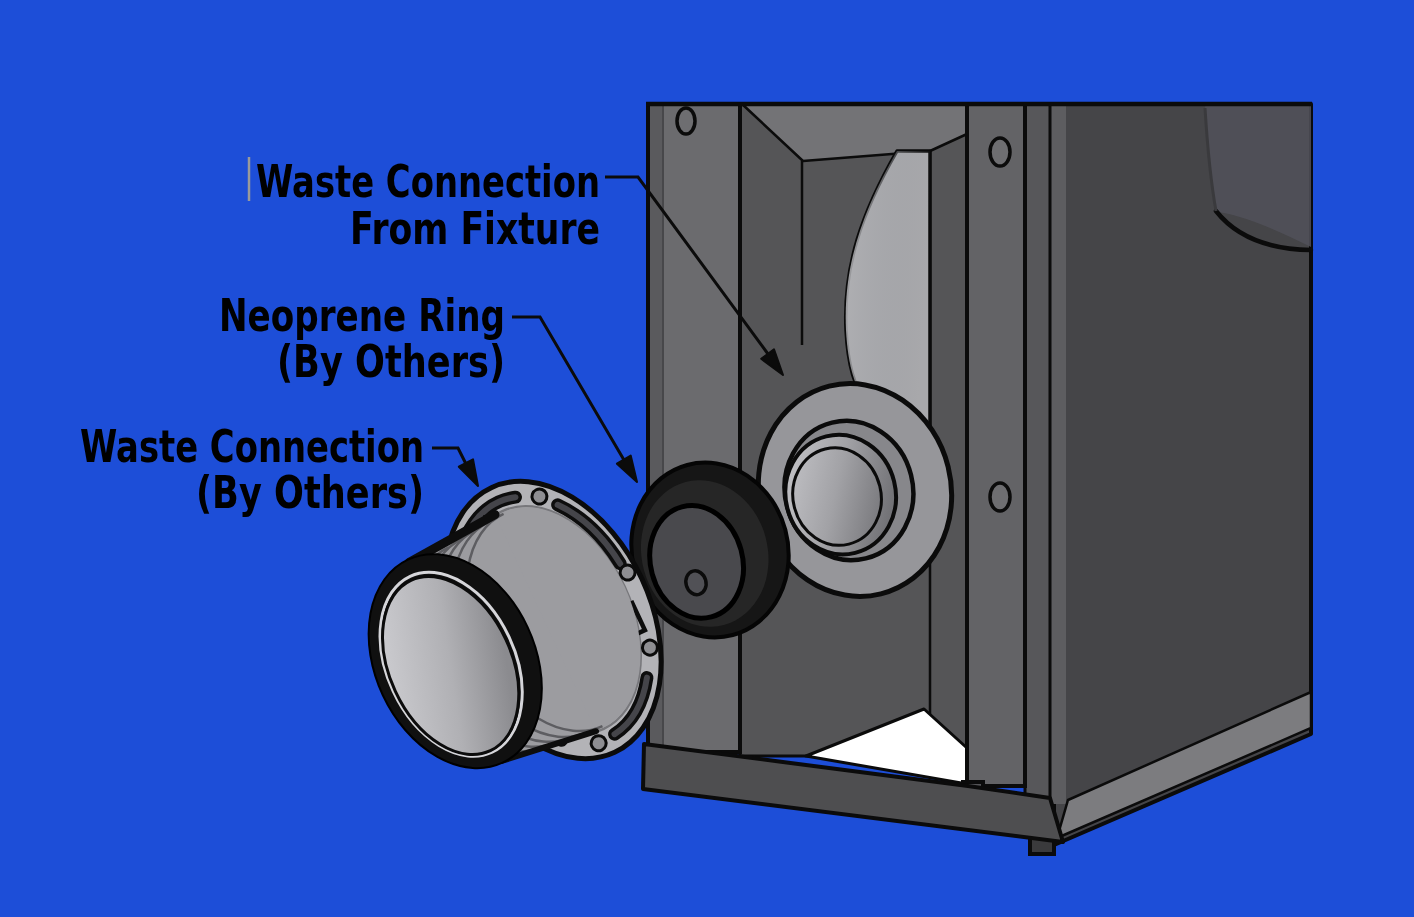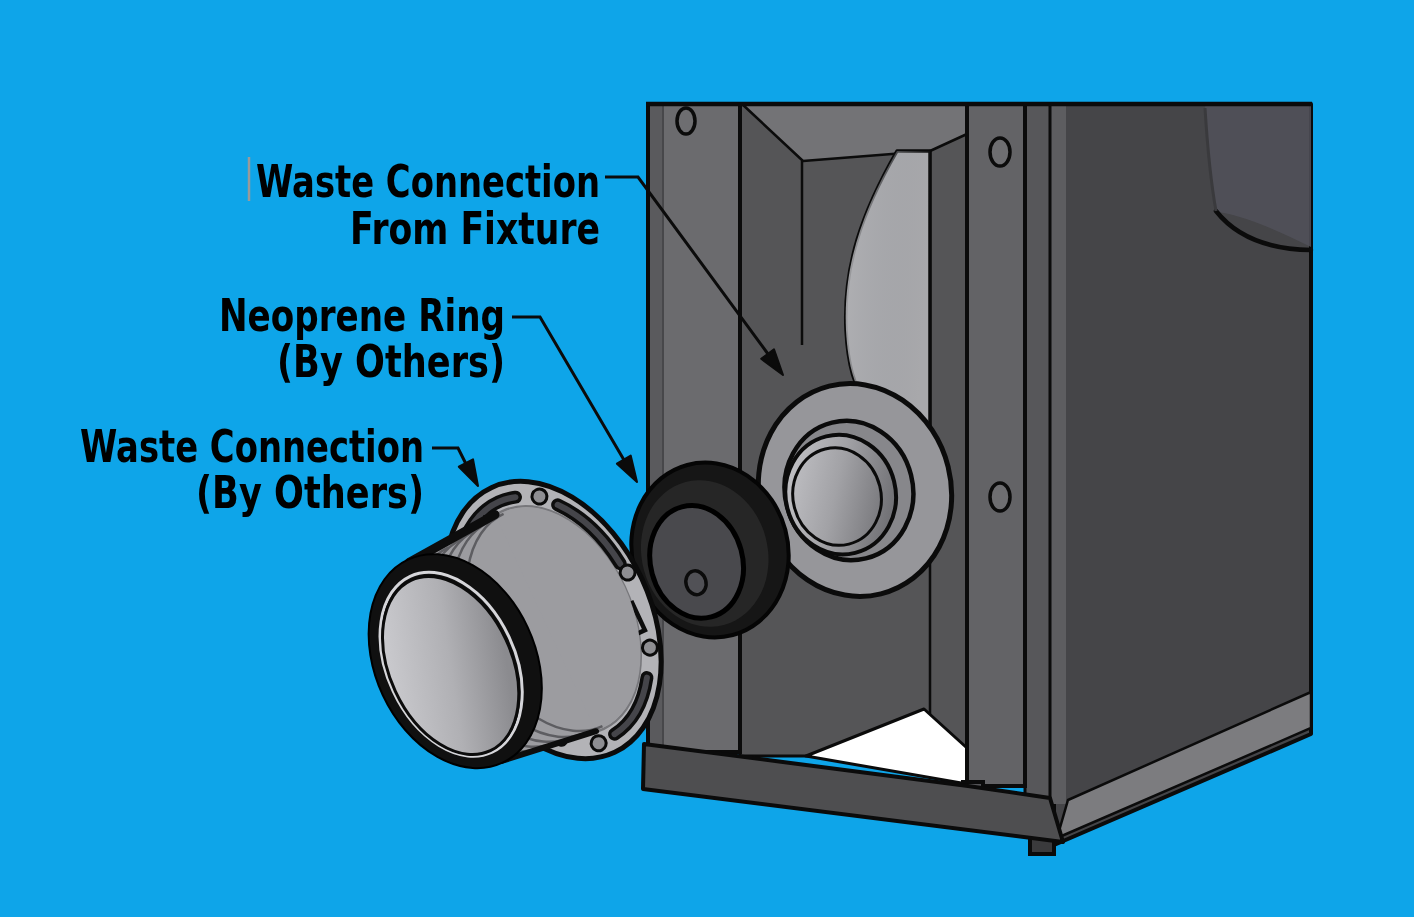--- a/index.html
+++ b/index.html
@@ -1,16 +1,16 @@
 <!DOCTYPE html>
 <html><head>
 <meta charset="utf-8">
 <style>
   html,body{margin:0;padding:0;background:#ffffff;}
-  .stage{position:relative;width:1414px;height:917px;background:#0ea5e9;overflow:hidden;}
+  .stage{position:relative;width:1414px;height:917px;background:#1d4ed8;overflow:hidden;}
   svg{display:block;}
   .lbl{font-family:"DejaVu Sans","Liberation Sans",sans-serif;font-weight:bold;font-size:44px;fill:#000000;}
 </style>
 </head>
 <body>
 
 <div class="stage">
 <svg width="1414" height="917" viewBox="0 0 1414 917">
   <defs>
     <linearGradient id="gsock" x1="0" y1="0" x2="1" y2="0.55">

